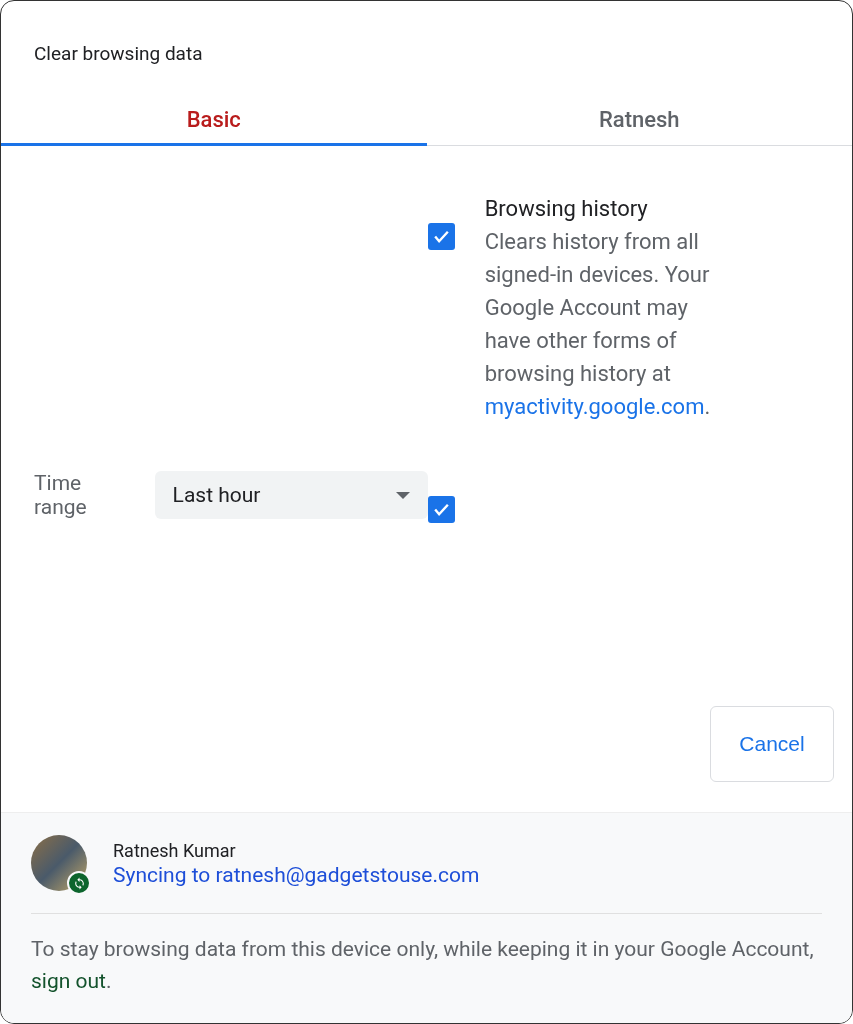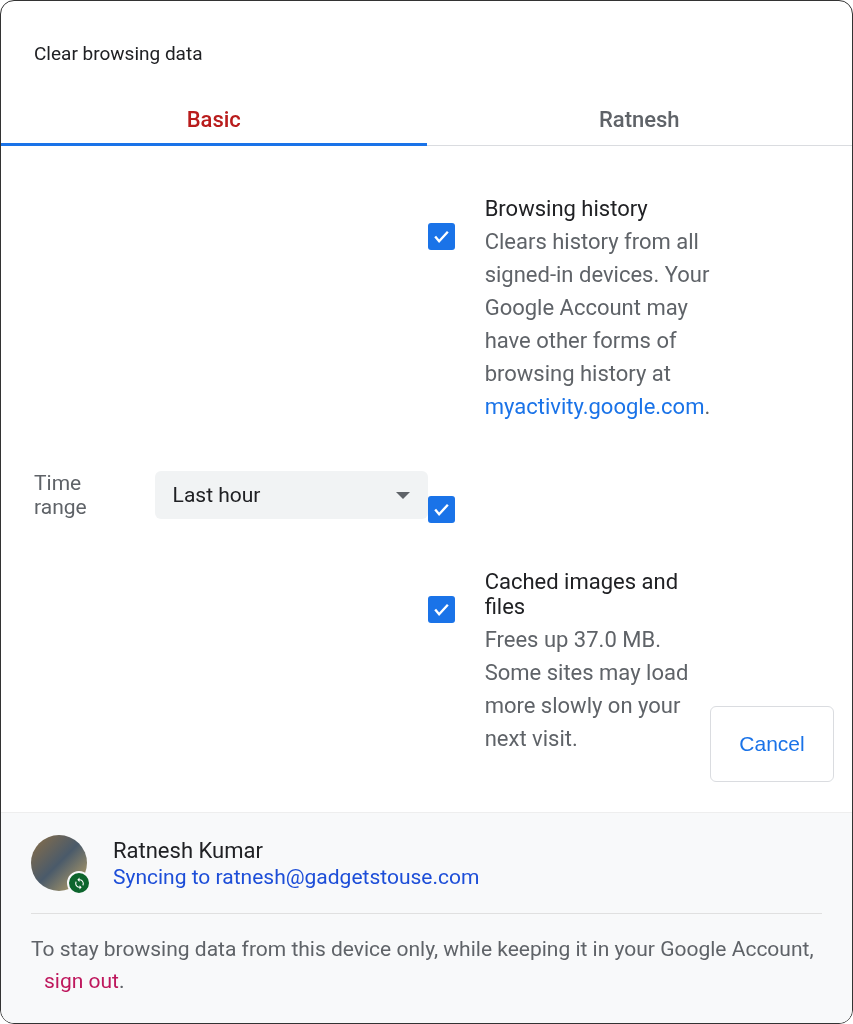--- a/index.html
+++ b/index.html
@@ -183,34 +183,34 @@
       display: flex;
       align-items: center;
       justify-content: center;
     }
     .sync-badge svg {
       width: 13px;
       height: 13px;
       fill: #fff;
     }
     .profile-name {
-      font-size: 22px;
+      font-size: 18px;
       color: #202124;
       margin-bottom: 2px;
     }
     .profile-email {
       font-size: 21px;
       color: #1d4ed8;
     }
     .footer-note {
       font-size: 21px;
       color: #5f6368;
       line-height: 1.5;
     }
-    .footer-note a { color: #be185d; text-decoration: none; margin-left: 13px; }
+    .footer-note a { color: #14532d; text-decoration: none; }
   </style>
 </head>
 <body>
 
 <div class="dialog">
 
   <div class="title">Clear browsing data</div>
 
   <div class="tabs">
     <div class="tab active">Basic</div>
@@ -246,31 +246,20 @@
       <div class="option">
         <div class="checkbox">
           <svg viewBox="0 0 24 24">
               <polyline points="4 12 9 18 20 6"></polyline>
             </svg>
         </div>
         <div class="opt-text">
         </div>
       </div>
 
-      <div class="option">
-        <div class="checkbox">
-          <svg viewBox="0 0 24 24">
-              <polyline points="4 12 9 18 20 6"></polyline>
-            </svg>
-        </div>
-        <div class="opt-text">
-          <div class="opt-title">Cached images and files</div>
-          <div class="opt-desc">Frees up 37.0 MB. Some sites may load more slowly on your next visit.</div>
-        </div>
-      </div>
 
     </div>
 
     <div class="actions">
       <button class="btn btn-cancel">Cancel</button>
       <button class="btn btn-primary">Clear data</button>
     </div>
 
   </div>
 

